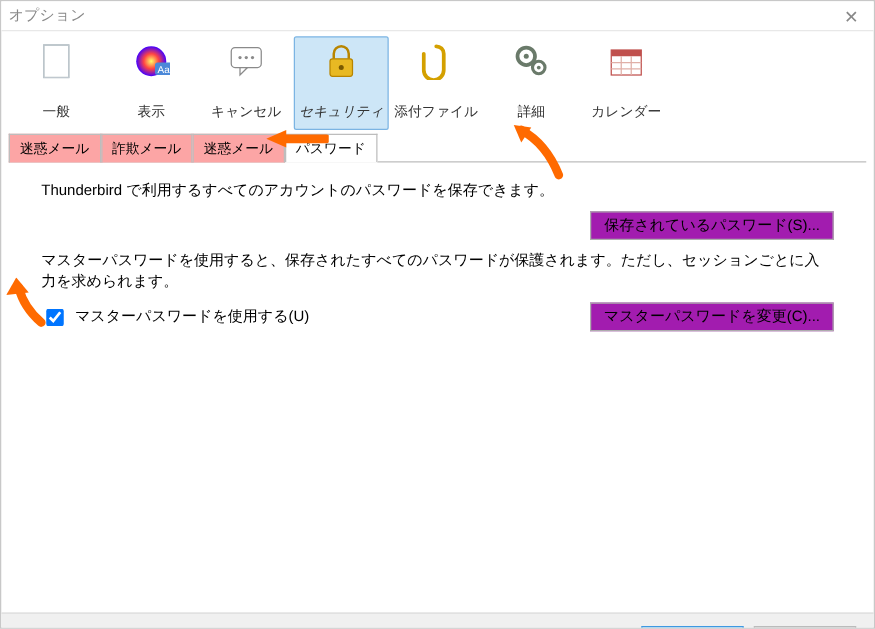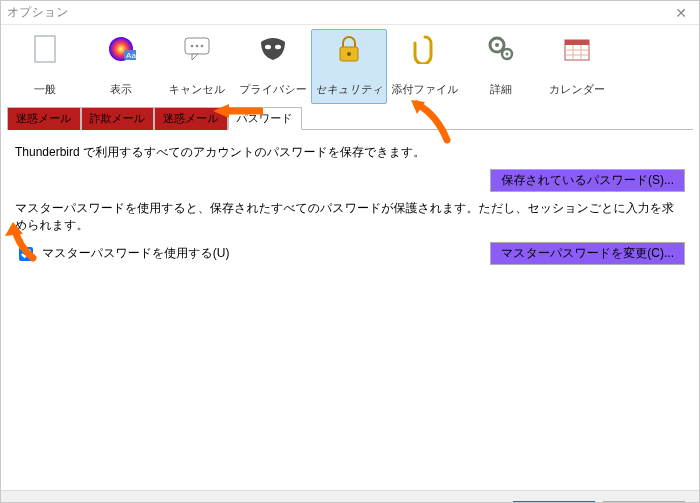--- a/index.html
+++ b/index.html
@@ -61,43 +61,43 @@
   .tabbar {
     display: flex;
     border-bottom: 1px solid #bdbdbd;
     margin: 2px 6px 0 6px;
     position: relative;
   }
   .tab {
     padding: 3px 8px;
     border: 1px solid #bdbdbd;
     border-bottom: none;
-    background: #b91c1c;
+    background: #fca5a5;
     margin-right: 0;
     font-size: 11px;
     cursor: pointer;
     position: relative;
     top: 1px;
   }
   .tab.active {
     background: #fff;
     border-bottom: 1px solid #fff;
   }
   .content {
-    padding: 14px 14px;
+    padding: 14px 32px;
     height: 360px;
     position: relative;
   }
   .row { margin-bottom: 8px; display:flex; align-items:center; }
   .row .right-btn { margin-left: auto; }
   button.dlg-btn {
     font-family: inherit;
     font-size: 12px;
     padding: 2px 10px;
-    background: #8b5cf6;
+    background: #a21caf;
     border: 1px solid #adadad;
     cursor: pointer;
   }
   .footer {
     border-top: 1px solid #dcdcdc;
     padding: 10px 14px;
     display: flex;
     justify-content: flex-end;
     gap: 8px;
     background: #f0f0f0;
@@ -169,30 +169,20 @@
     <div class="tool-icon">
       <svg width="30" height="28">
           <rect x="3" y="4" width="24" height="16" rx="3" fill="#fff" stroke="#8a8a8a"></rect>
           <path d="M10 20 L10 26 L16 20Z" fill="#fff" stroke="#8a8a8a"></path>
           <circle cx="10" cy="12" r="1.3" fill="#8a8a8a"></circle>
           <circle cx="15" cy="12" r="1.3" fill="#8a8a8a"></circle>
           <circle cx="20" cy="12" r="1.3" fill="#8a8a8a"></circle>
         </svg>
     </div>
     <div class="tool-label">キャンセル</div>
-  </div>
-  <div class="tool-item">
-    <div class="tool-icon">
-      <svg width="30" height="28">
-          <path d="M3 8 Q15 0 27 8 Q27 22 15 26 Q3 22 3 8 Z" fill="#4a4a4a"></path>
-          <ellipse cx="10" cy="13" rx="3" ry="2.2" fill="#fff"></ellipse>
-          <ellipse cx="20" cy="13" rx="3" ry="2.2" fill="#fff"></ellipse>
-        </svg>
-    </div>
-    <div class="tool-label">プライバシー</div>
   </div>
   <div class="tool-item active">
     <div class="tool-icon">
       <svg width="28" height="30">
           <rect x="5" y="13" width="18" height="14" rx="2" fill="#e8b923" stroke="#b88500"></rect>
           <path d="M8 13 V9 a6 6 0 0 1 12 0 V13" fill="none" stroke="#b88500" stroke-width="2"></path>
           <circle cx="14" cy="20" r="2" fill="#7a5a00"></circle>
         </svg>
     </div>
     <div class="tool-label">セキュリティ</div>

